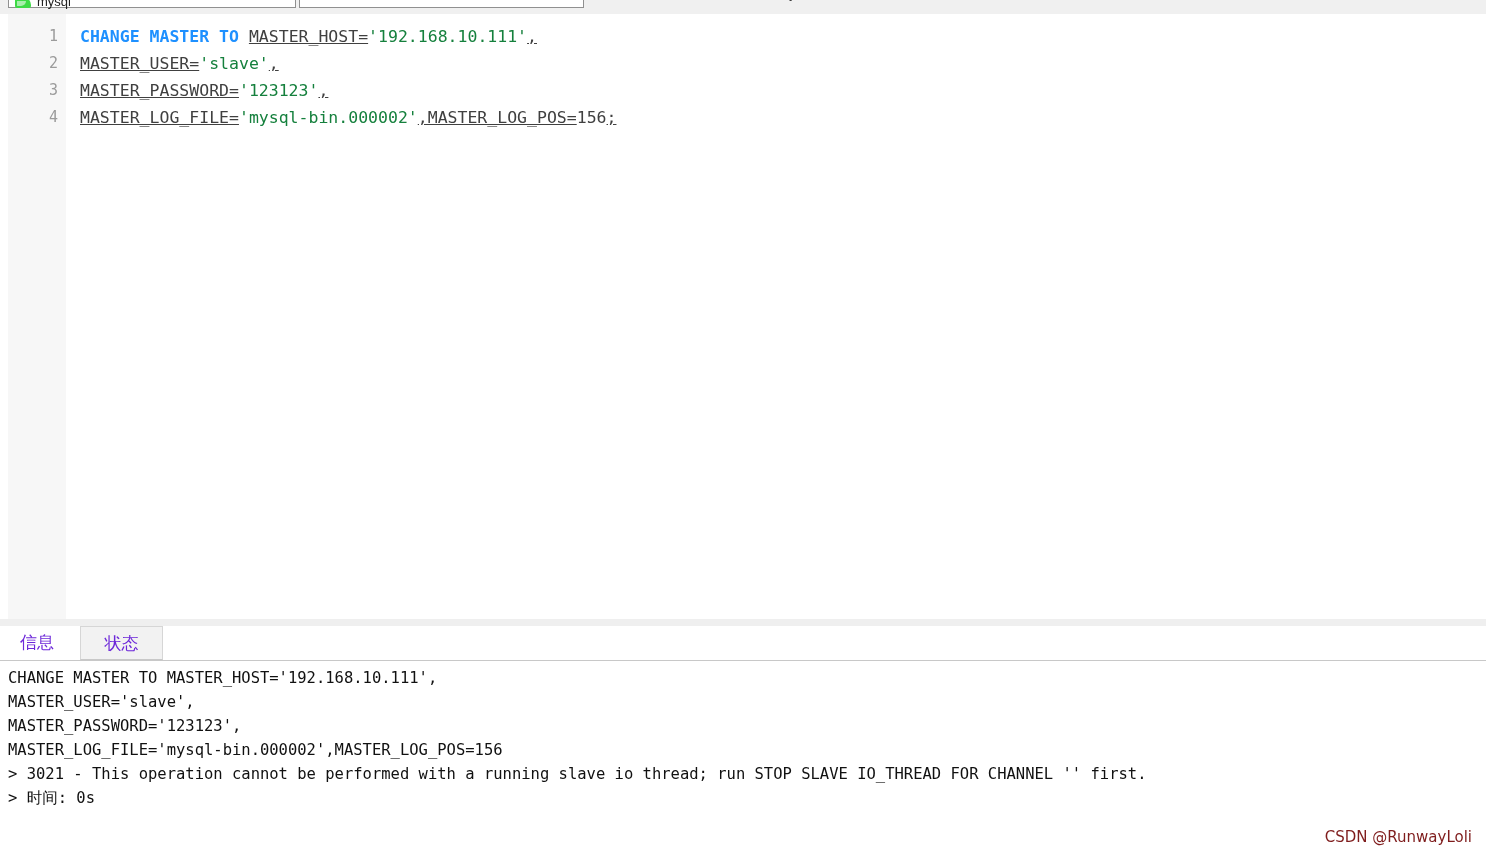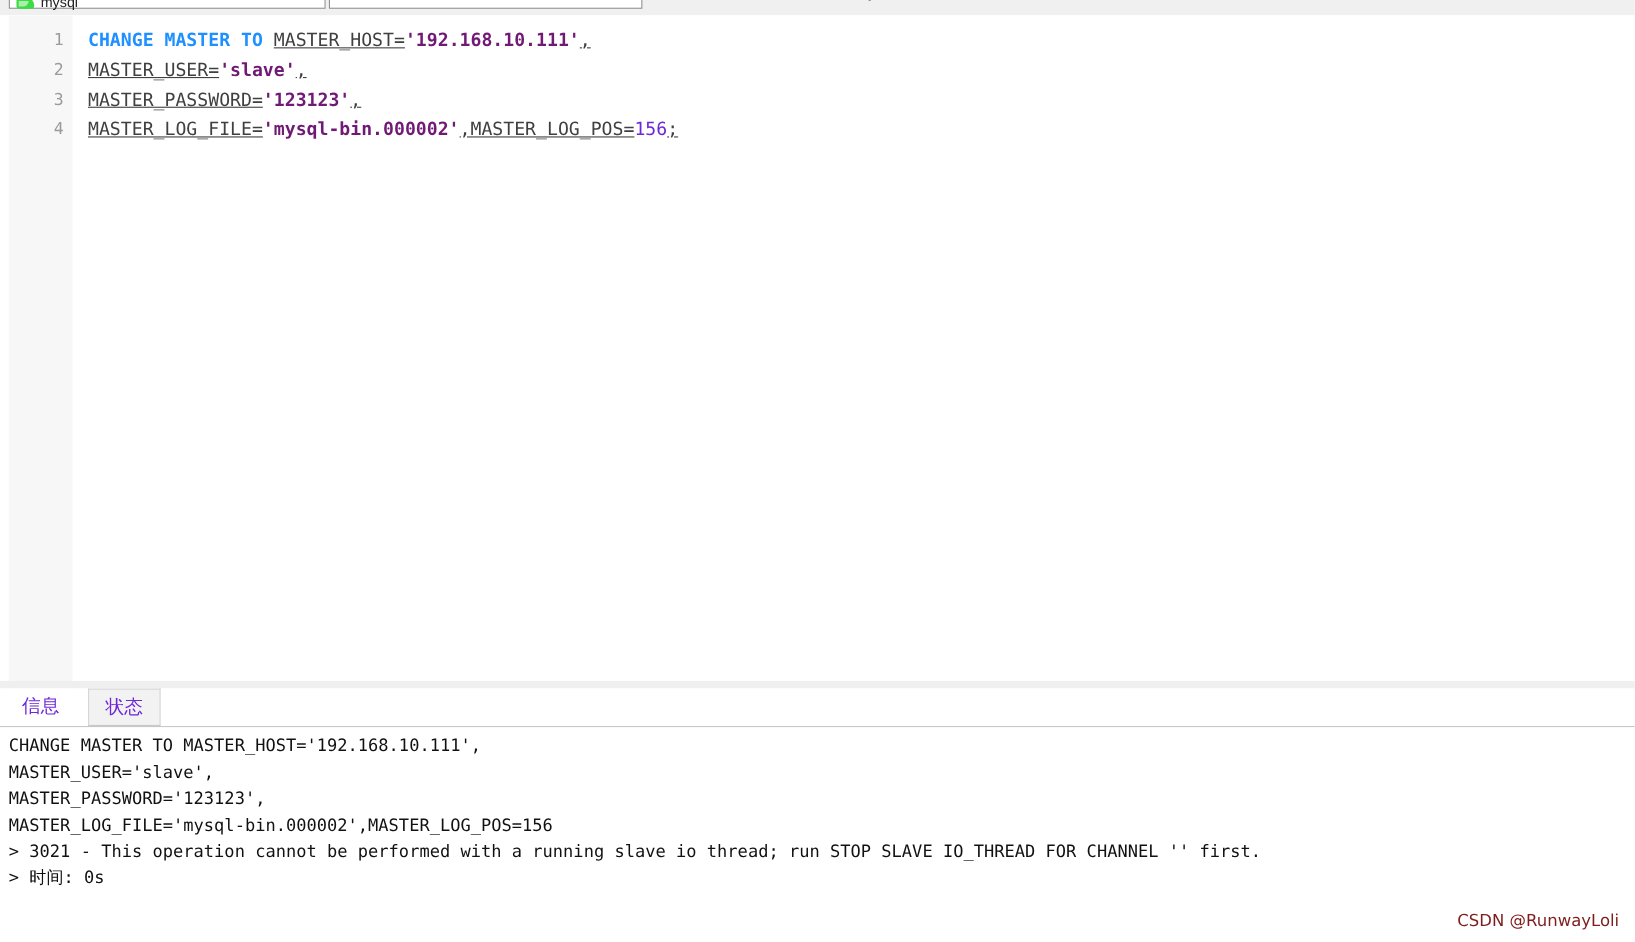--- a/index.html
+++ b/index.html
@@ -116,22 +116,22 @@
     position: absolute;
     left: 14px;
     height: 27px;
     line-height: 27px;
     font-family: "DejaVu Sans Mono", "Liberation Mono", monospace;
     font-size: 16.5px;
     white-space: pre;
     color: #1c1c1c;
   }
   .tok-kw  { color: #1e90ff; font-weight: bold; }
-  .tok-str { color: #701a75; font-weight: bold; }
-  .tok-num { color: #6d28d9; margin-top: 16px; }
+  .tok-str { color: #15803d; }
+  .tok-num { color: #404040; margin-top: 16px; }
   .tok-pln { color: #404040; text-decoration: underline; }
 
   
   .splitter {
     position: absolute;
     left: 0;
     top: 619px;
     width: 1486px;
     height: 7px;
     background: #efefef;
@@ -171,21 +171,21 @@
     border-bottom: 1px solid #ffffff;
     z-index: 2;
   }
   .tab.inactive {
     background: #f2f2f2;
     border: 1px solid #d6d6d6;
     border-bottom: 1px solid #c8c8c8;
     z-index: 1;
   }
   .tab-0 { left: 8px;  width: 58px; }
-  .tab-1 { left: 80px; width: 66px; }
+  .tab-1 { left: 80px; width: 83px; }
 
   .log {
     position: absolute;
     left: 8px;
     top: 40px;
     right: 0;
     font-family: "DejaVu Sans Mono", "Liberation Mono", monospace;
     font-size: 15.5px;
     color: #111111;
     white-space: pre;

